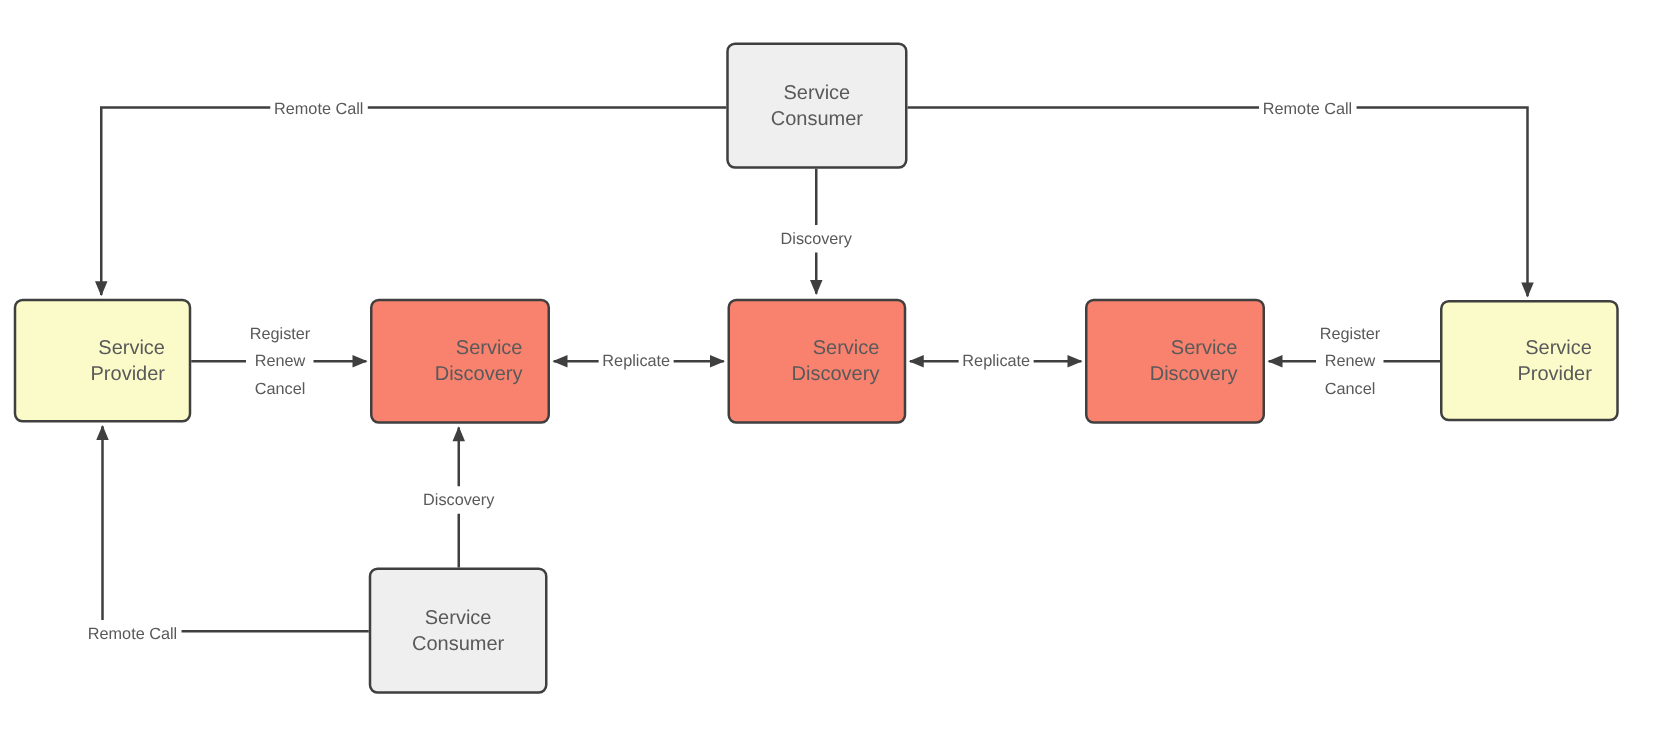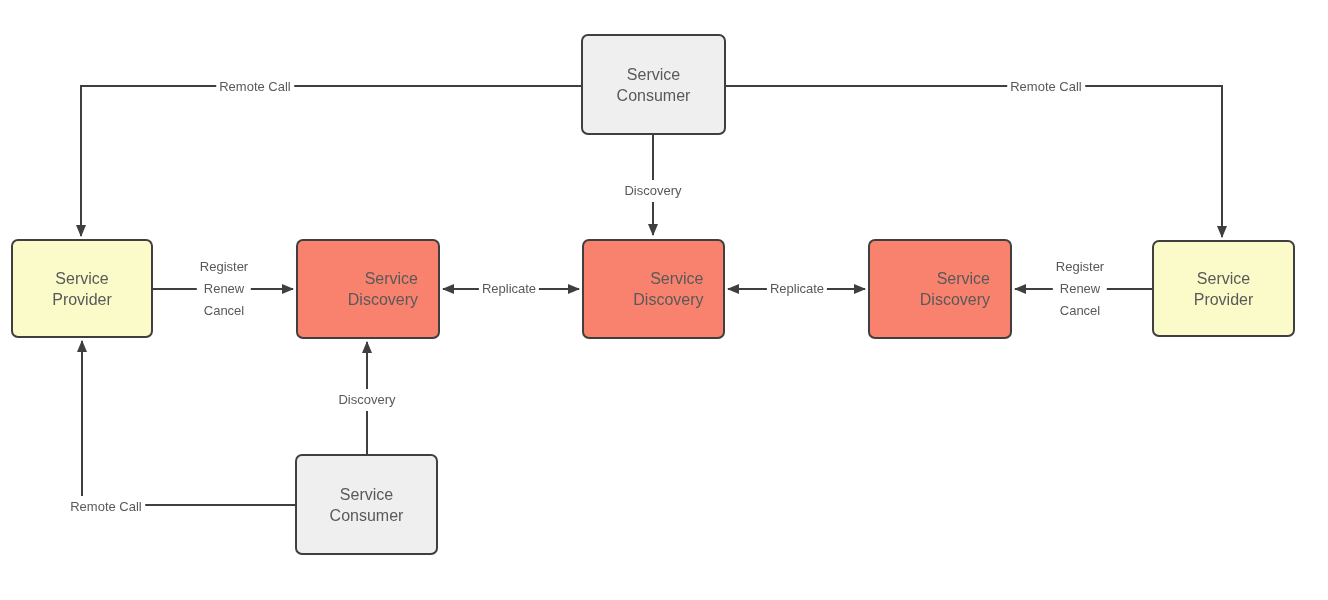--- a/index.html
+++ b/index.html
@@ -28,21 +28,21 @@
     text-align: center;
     border: 2.5px solid var(--node-border, #3f3f3f);
     border-radius: 7px;
     color: var(--text, #595959);
     font-size: 16px;
     line-height: 21px;
     z-index: 2;
   }
   .node .lbl { max-width: 100px; }
   .node-consumer  { background: var(--consumer-fill,  #efefef); }
-  .node-provider  { background: var(--provider-fill,  #fbfbc9); }
+  .node-provider  { background: var(--provider-fill,  #fbfbc9); text-align: right; }
   .node-discovery { background: var(--discovery-fill, #f8826e); text-align: right; }
 
   #n-consumer-top    { left: 581px;  top: 34px;  width: 145px; height: 101px; }
   #n-provider-left   { left: 11px;   top: 239px; width: 142px; height: 99px;  }
   #n-discovery-left  { left: 296px;  top: 239px; width: 144px; height: 100px; }
   #n-discovery-mid   { left: 582px;  top: 239px; width: 143px; height: 100px; }
   #n-discovery-right { left: 868px;  top: 239px; width: 144px; height: 100px; }
   #n-provider-right  { left: 1152px; top: 240px; width: 143px; height: 97px;  }
   #n-consumer-bottom { left: 295px;  top: 454px; width: 143px; height: 101px; }
 

